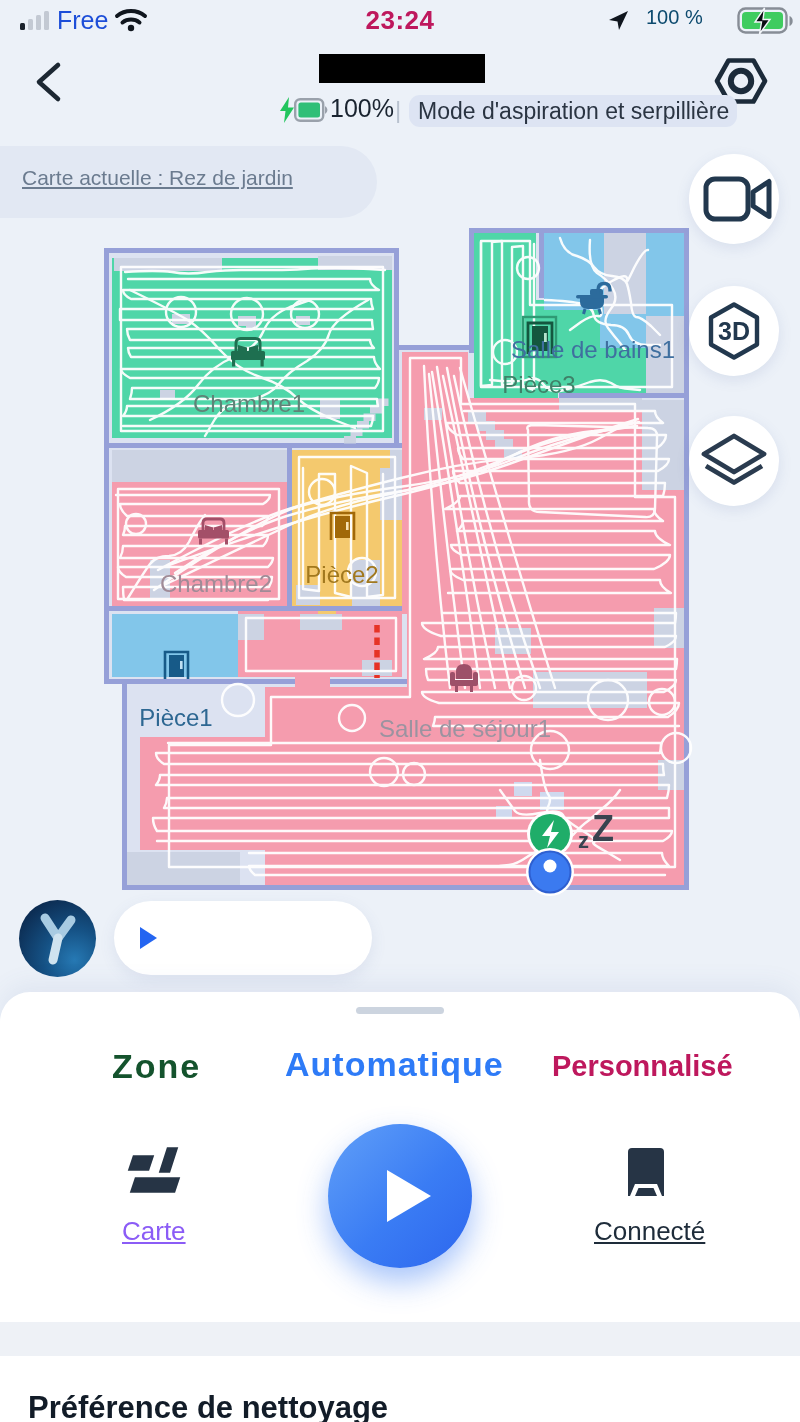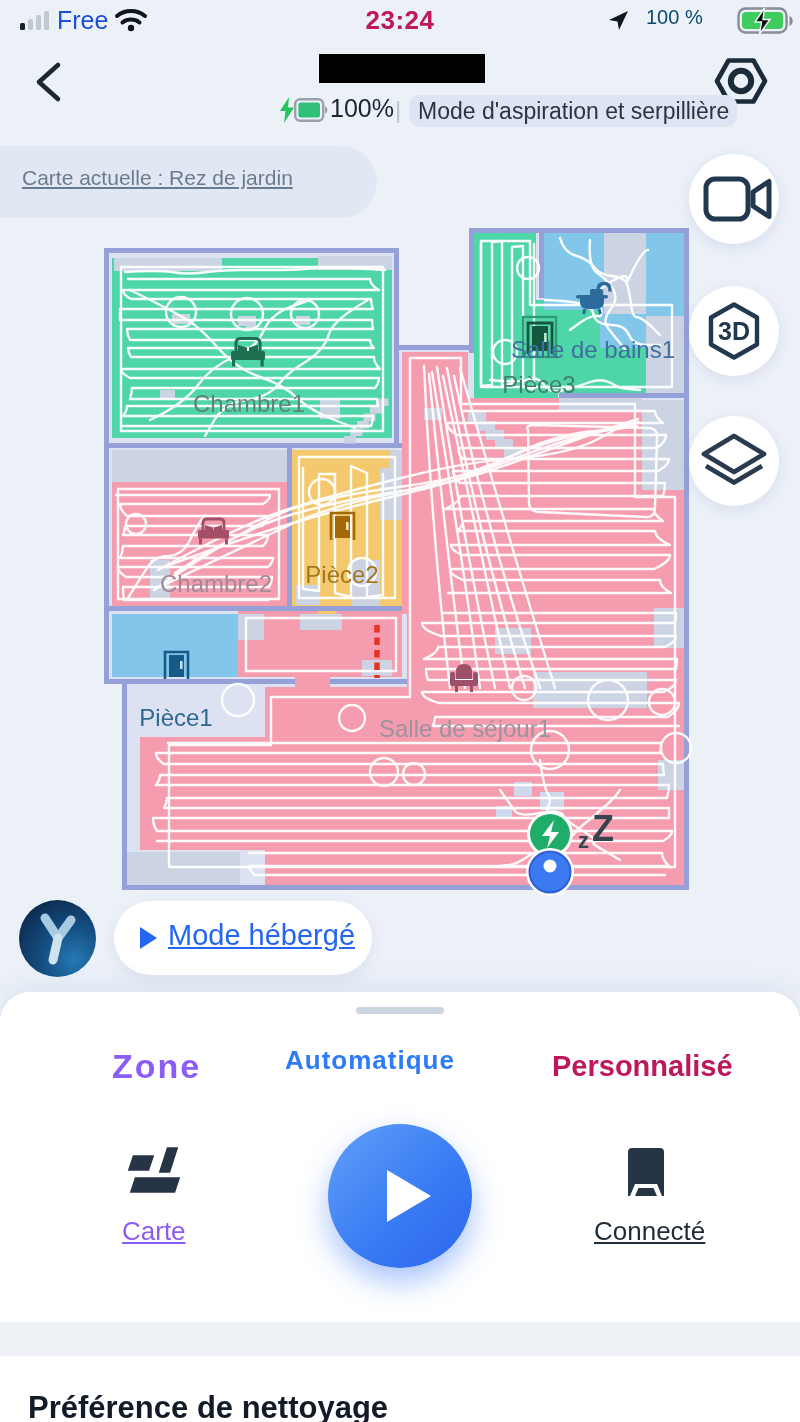--- a/index.html
+++ b/index.html
@@ -341,29 +341,28 @@
 <div class="abs" style="left:19px;top:900px;width:77px;height:77px;border-radius:50%;background:radial-gradient(circle at 72% 78%, #2679b4 0%, #155184 38%, #0c2c52 80%, #0a2444 100%);"></div>
 <svg class="abs" style="left:19px;top:900px;" width="77" height="77" viewBox="0 0 77 77">
   <path d="M26 18 L39 38 L52 20" fill="none" stroke="#a8cbe2" stroke-width="9" stroke-linecap="round"></path>
   <path d="M39 38 L34 60" fill="none" stroke="#cfe3ef" stroke-width="9" stroke-linecap="round"></path>
 </svg>
 
 <div class="abs" style="left:114px;top:901px;width:258px;height:74px;background:#fff;border-radius:37px;box-shadow:0 5px 16px rgba(80,100,160,.10);">
   <svg class="abs" style="left:23px;top:24px;" width="22" height="26" viewBox="0 0 22 26">
       <path d="M3 2 L20 13 L3 24 Z" fill="#2465f1"></path>
     </svg>
-  <div class="abs" style="left:54px;top:18px;font-size:29px;color:#2465f1;text-decoration:underline;white-space:nowrap;">Mode hébergé</div>
 </div>
 
 <div class="abs" style="left:0;top:992px;width:800px;height:340px;background:#fff;border-radius:30px 30px 0 0;box-shadow:0 -8px 24px rgba(80,100,160,.08);"></div>
 
 <div class="abs" style="left:356px;top:1007px;width:88px;height:7px;border-radius:4px;background:#ccd4df;"></div>
 
-<div class="abs" style="left:112px;top:1047px;font-size:34px;font-weight:bold;color:#8b5cf6;letter-spacing:2px;">Zone</div>
-<div class="abs" style="left:285px;top:1045px;font-size:26px;font-weight:bold;color:#2e7bf7;letter-spacing:1px;">Automatique</div>
+<div class="abs" style="left:112px;top:1047px;font-size:34px;font-weight:bold;color:#14532d;letter-spacing:2px;">Zone</div>
+<div class="abs" style="left:285px;top:1045px;font-size:34px;font-weight:bold;color:#2e7bf7;letter-spacing:1px;">Automatique</div>
 <div class="abs" style="left:552px;top:1050px;font-size:29px;font-weight:bold;color:#be185d;">Personnalisé</div>
 
 <div class="abs" style="left:328px;top:1124px;width:144px;height:144px;border-radius:50%;background:linear-gradient(135deg,#61a0f8 0%,#3a7cf4 55%,#2d66ee 100%);box-shadow:0 14px 30px rgba(59,124,244,.45);"></div>
 <svg class="abs" style="left:328px;top:1124px;" width="144" height="144" viewBox="0 0 144 144">
   <path d="M59 46 L59 98 L103 72 Z" fill="#fff"></path>
 </svg>
 
 <svg class="abs" style="left:122px;top:1142px;" width="64" height="56" viewBox="0 0 64 56">
   <path d="M10 12 L34 12 L28 30 L4 30 Z" fill="#263445" stroke="#fff" stroke-width="2.5" stroke-linejoin="round"></path>
   <path d="M44 4 L58 4 L49 32 L35 32 Z" fill="#263445" stroke="#fff" stroke-width="2.5" stroke-linejoin="round"></path>

